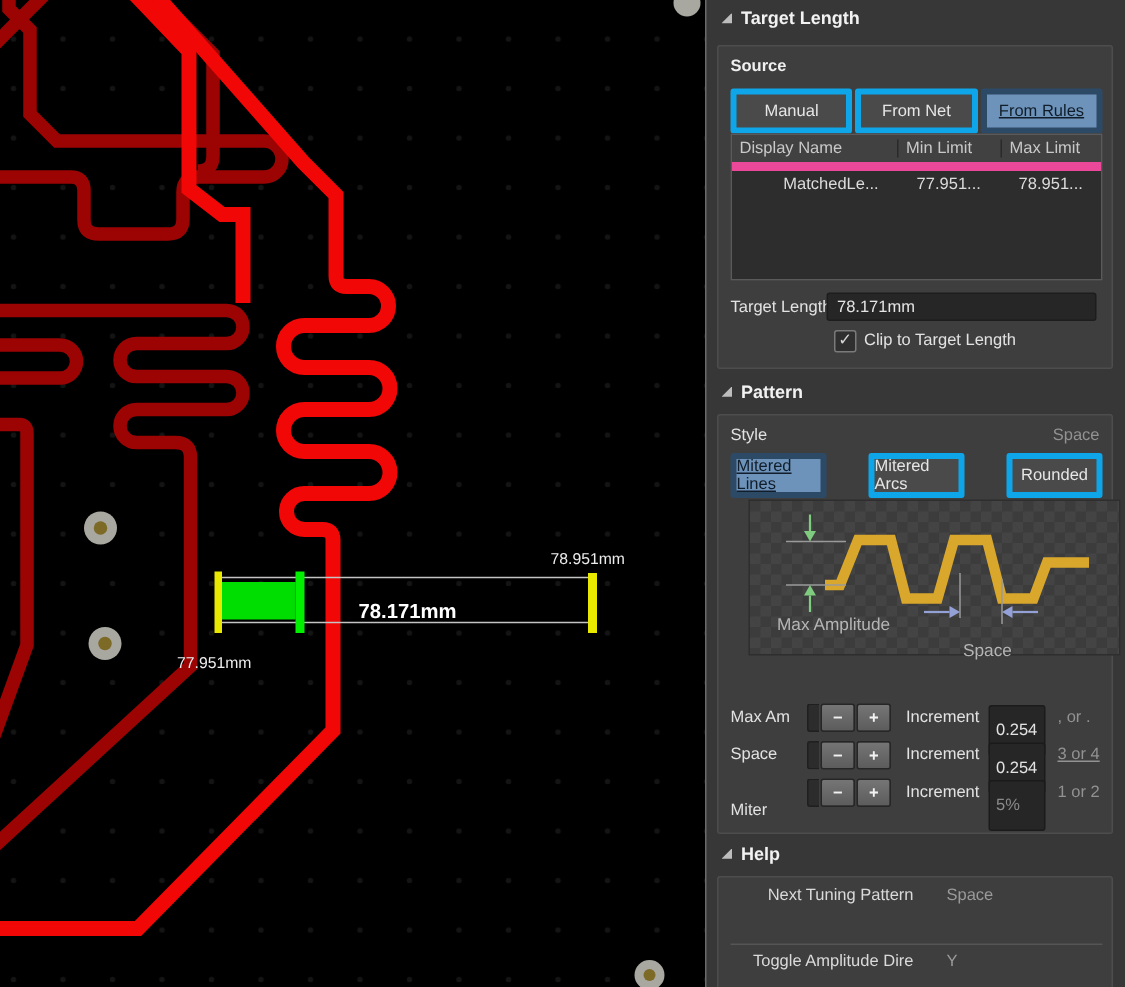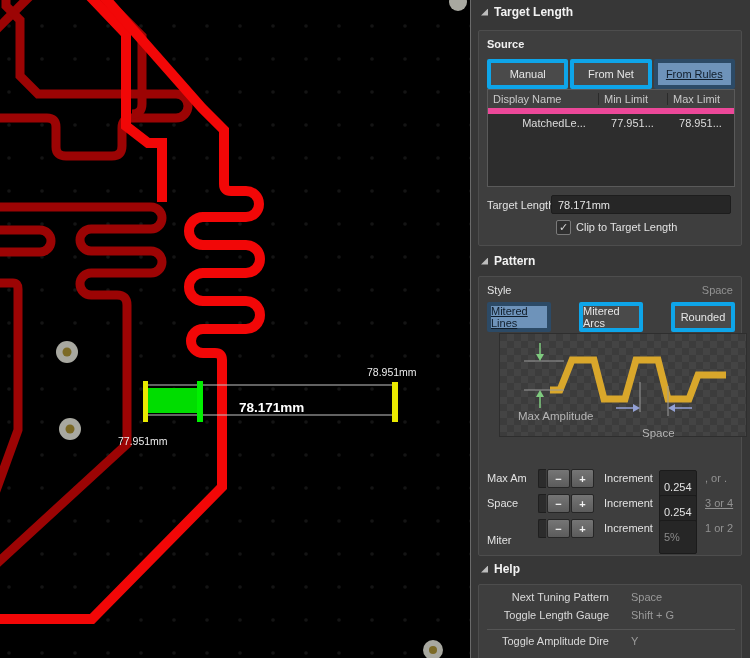--- a/index.html
+++ b/index.html
@@ -232,24 +232,20 @@
     <div class="hdr" style="top:561px;">
       <span class="tri"></span>
       <span>Help</span>
     </div>
 
     <div class="group" style="top:584px;height:80px;">
       <div class="helprow" style="top:6px;">
         <div class="hl">Next Tuning Pattern</div>
         <div class="hv">Space</div>
       </div>
-      <div class="helprow" style="top:24px;">
-        <div class="hl">Toggle Length Gauge</div>
-        <div class="hv">Shift + G</div>
-      </div>
       <div class="divider" style="top:44px;"></div>
       <div class="helprow" style="top:50px;">
         <div class="hl">Toggle Amplitude Dire</div>
         <div class="hv">Y</div>
       </div>
     </div>
 
   </div>
 </div>
 

